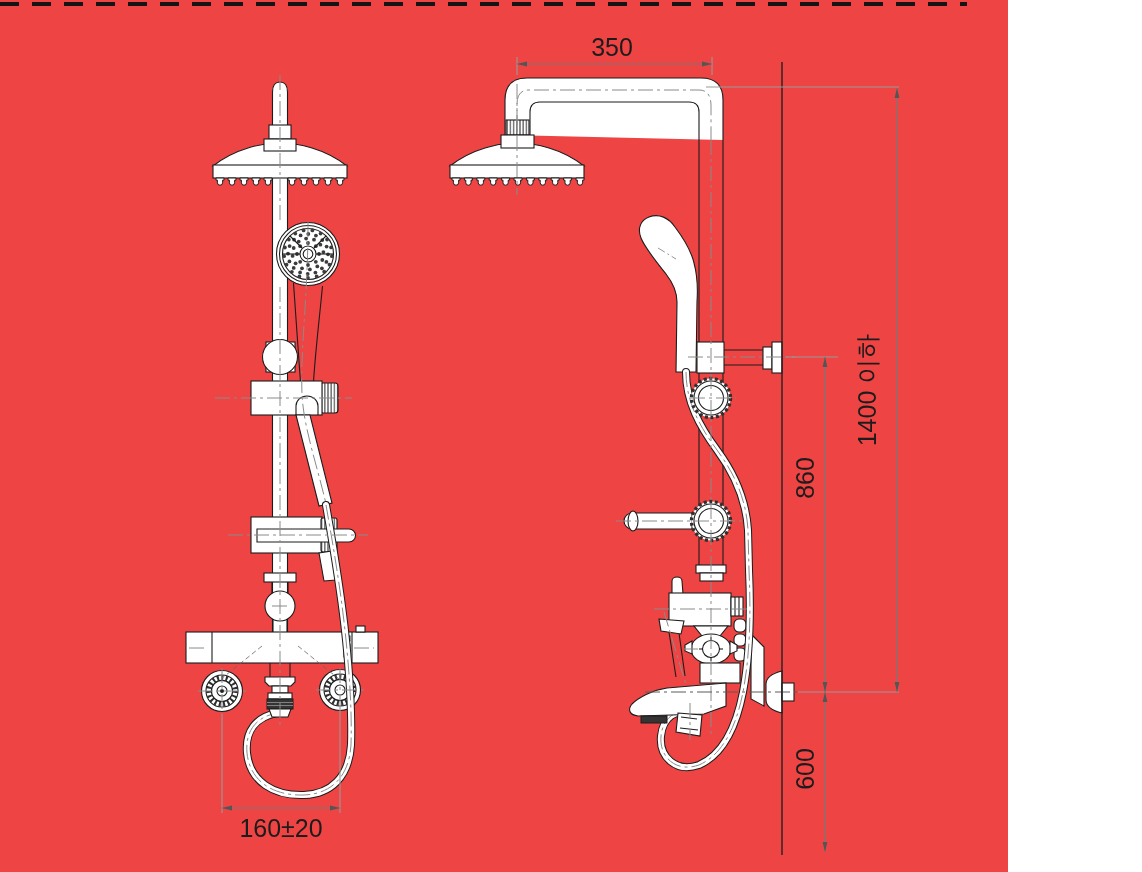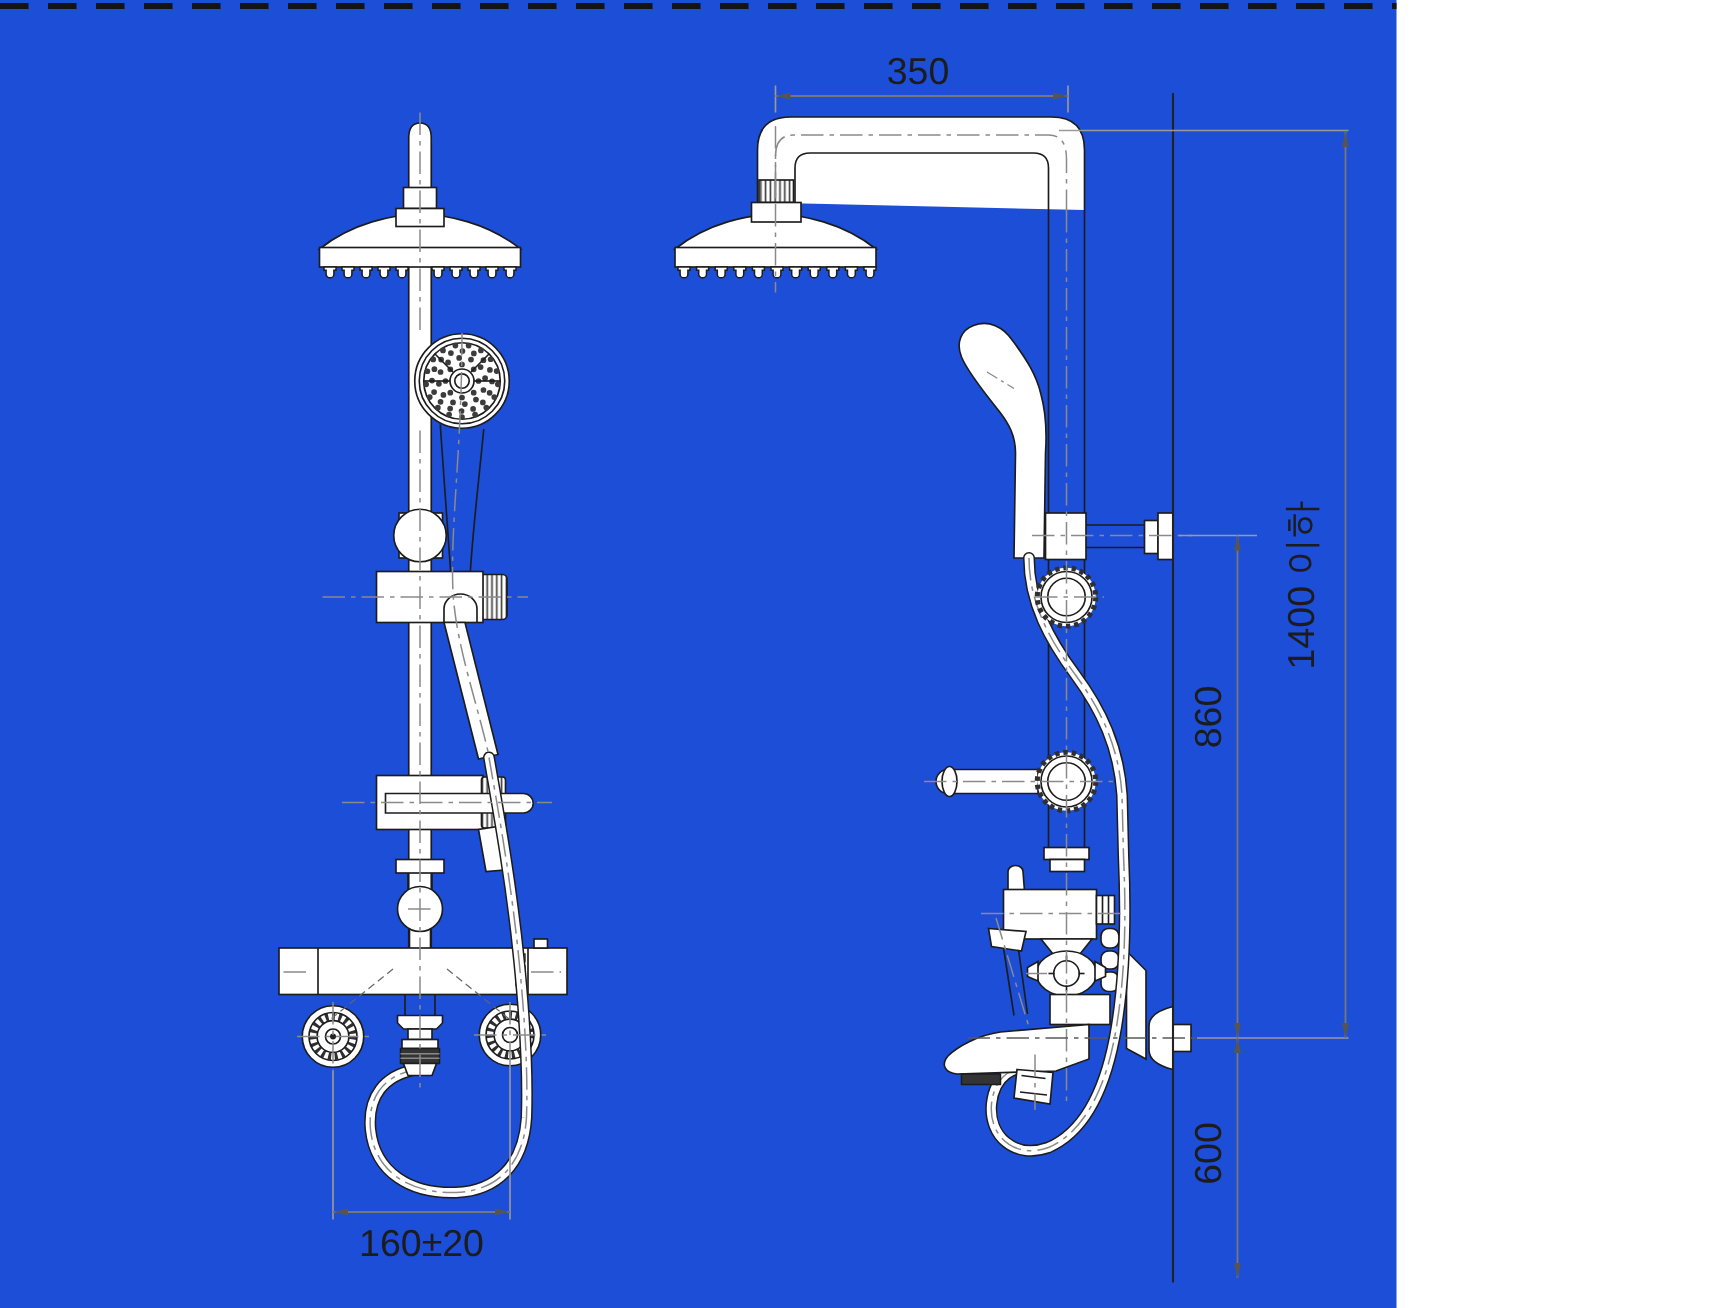--- a/index.html
+++ b/index.html
@@ -1,16 +1,16 @@
 <!DOCTYPE html>
 <html><head>
 <meta charset="utf-8">
 <style>
   html,body{margin:0;padding:0;background:#ffffff;}
-  .stage{position:relative;width:931px;height:872px;background:#1d4ed8;overflow:hidden;
+  .stage{position:relative;width:1008px;height:872px;background:#ef4444;overflow:hidden;
          font-family:"Liberation Sans","DejaVu Sans",sans-serif;}
   svg{position:absolute;left:0;top:0;}
   text{font-family:"Liberation Sans","DejaVu Sans",sans-serif;fill:#1c1c1c;}
   .ln{stroke:#1c1c1c;stroke-width:1.1;fill:none;}
   .lnw{stroke:#1c1c1c;stroke-width:1.1;fill:#ffffff;}
   .cl{stroke:#8a8a8a;stroke-width:1;fill:none;stroke-dasharray:15 4 3 4;}
   .dim{stroke:#777777;stroke-width:1.2;fill:none;}
   .ext{stroke:#9a9a9a;stroke-width:1.1;fill:none;}
   .arr{fill:#555555;stroke:none;}
   .hosewrap .hb{stroke:#1c1c1c;stroke-width:8;fill:none;stroke-linecap:round;}

